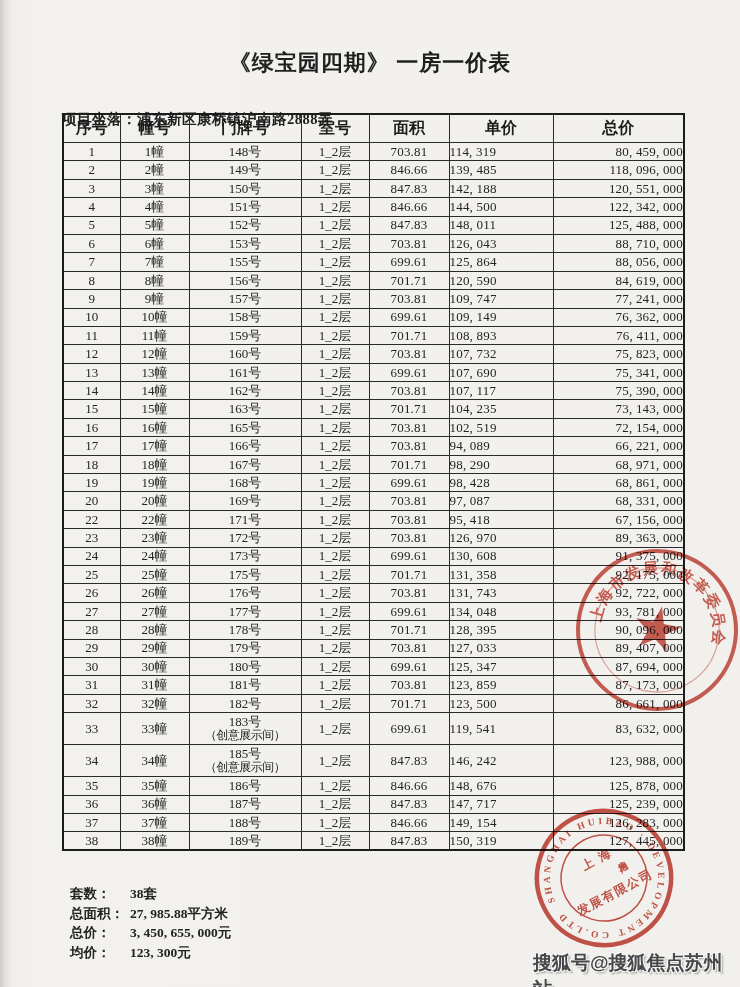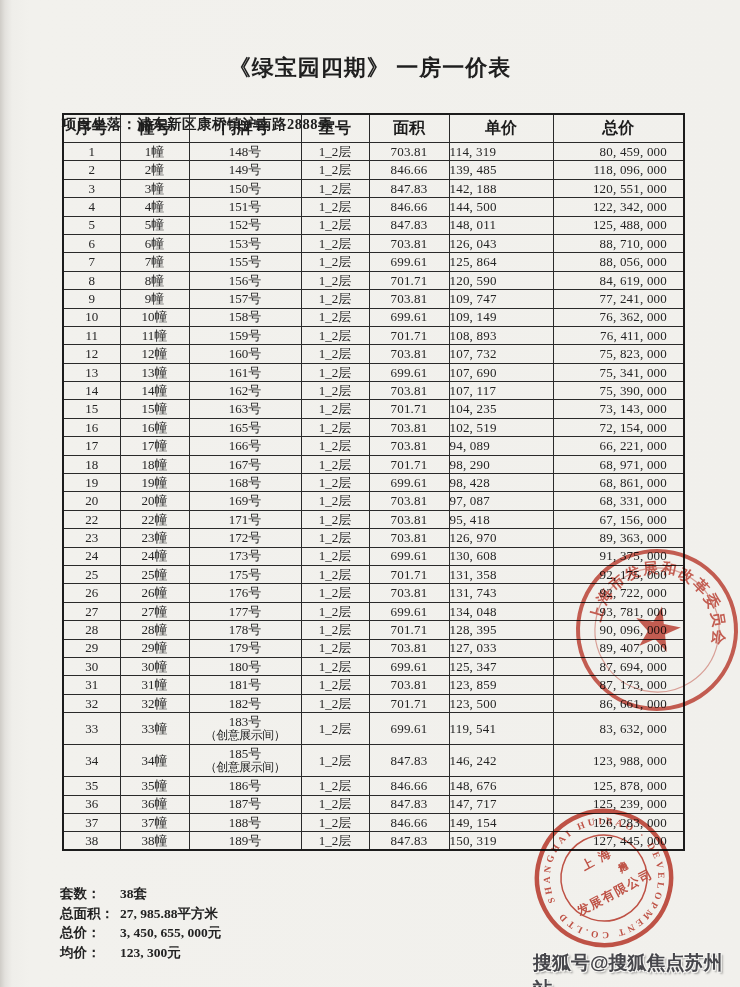--- a/index.html
+++ b/index.html
@@ -6,22 +6,22 @@
   .page{
     position:relative;
     width:740px;height:987px;
     background:
       linear-gradient(90deg,#cfccc7 0px,#e3e1dd 5px,#efeeea 12px,#f2f1ed 30px,#f1f0ec 100%);
     font-family:"Liberation Serif","DejaVu Serif",serif;
     color:#262626;
     overflow:hidden;
   }
   .title{
-    margin:17px;
-    padding-top:36px;
+    margin:0;
+    padding-top:48px;
     text-align:center;
     font-size:22px;
     font-weight:700;
     letter-spacing:1px;
     color:#1f1f1f;
   }
   .location{
     margin:32px 0 0 62px;
     font-size:14.5px;
     font-weight:700;
@@ -43,25 +43,25 @@
     overflow:hidden;
     white-space:nowrap;
   }
   .price-table thead tr{height:28.5px;}
   .price-table th{font-size:16px;font-weight:700;color:#1d1d1d;}
   .price-table tbody tr{height:18.4px;}
   .price-table tbody tr.tall{height:32px;}
   .price-table td{font-size:13px;color:#242424;line-height:1.05;}
   td.num{letter-spacing:.2px;font-variant-numeric:tabular-nums;}
   td.unit{text-align:left;padding-right:12px;}
-  td.total{text-align:right;padding-right:16px;}
+  td.total{text-align:right;}
   .house-note{font-size:12px;letter-spacing:-.5px;}
   .summary{
     position:absolute;
-    left:60px;top:884px;
+    left:70px;top:884px;
     font-size:13.5px;
     font-weight:700;
     color:#222;
     line-height:19.5px;
   }
   .summary .lbl{display:inline-block;min-width:60px;}
   .stamp{position:absolute;mix-blend-mode:multiply;pointer-events:none;}
   .stamp1{left:560px;top:540px;width:190px;height:190px;opacity:.8;filter:blur(.4px);}
   .stamp2{left:528px;top:802px;width:152px;height:152px;opacity:.85;filter:blur(.3px);}
   .watermark{

